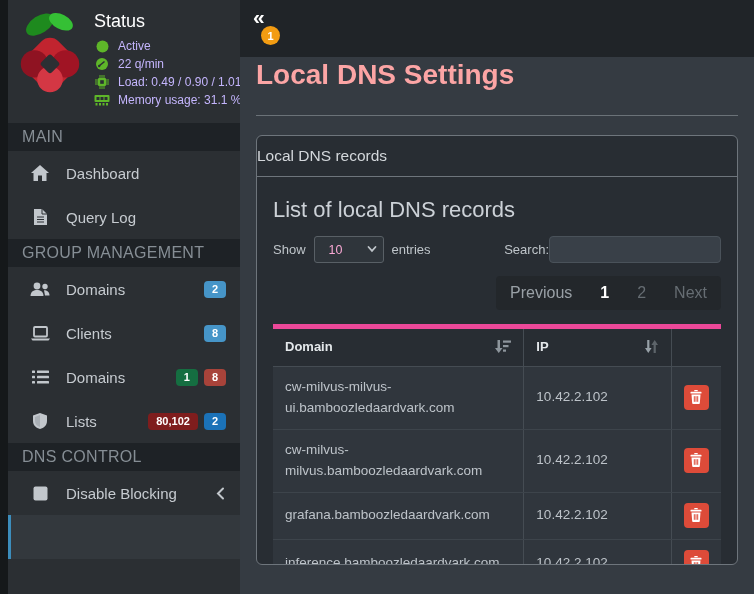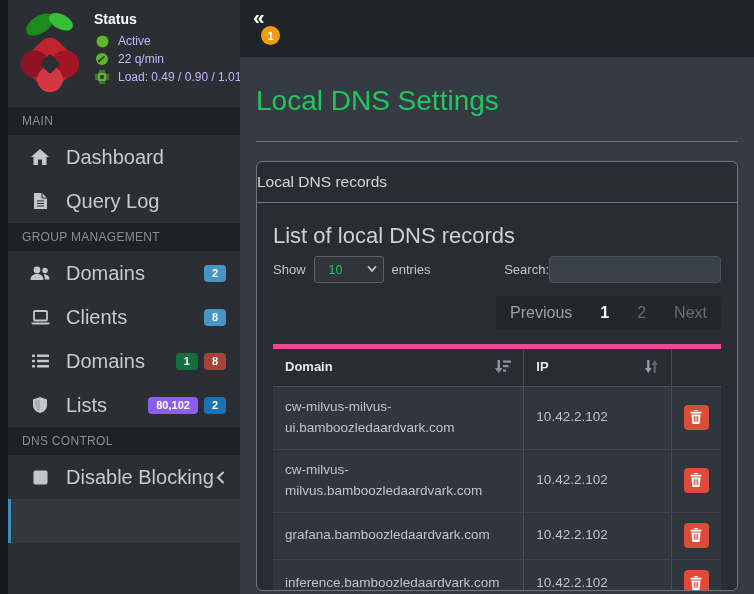--- a/index.html
+++ b/index.html
@@ -16,70 +16,70 @@
   .sidebar { position:absolute; left:8px; top:0; width:232px; height:100%;
     background:#2b2f33; z-index:20; overflow:hidden; }
   .brand { height:50px; display:flex; align-items:center; justify-content:center;
     background:#24282c; border-bottom:1px solid #22262a;
     font-size:22px; color:#3d9dd4; letter-spacing:.5px; }
   .brand b { font-weight:700; }
 
   .status-panel { display:flex; padding:9px 10px 12px 10px; }
   .logo { width:64px; height:86px; flex:0 0 64px; }
   .status-info { margin-left:12px; padding-top:2px; }
-  .status-title { font-size:14px; font-weight:700; color:#fff; margin-bottom:7px; }
+  .status-title { font-size:18px; font-weight:400; color:#fff; margin-bottom:7px; }
   .status-line { display:flex; align-items:center; gap:8px; font-size:12px;
     color:#c4b5fd; margin-bottom:4px; white-space:nowrap; }
   .status-line .s-icon { width:16px; height:14px; display:inline-flex;
     align-items:center; justify-content:center; flex:0 0 16px; }
 
   .menu { }
-  .menu-header { background:#1e2226; color:#868e95; font-size:12px;
+  .menu-header { background:#1e2226; color:#868e95; font-size:16px;
     padding:7px 14px; height:28px; display:flex; align-items:center;
     letter-spacing:.3px; }
   .menu-item { height:44px; display:flex; align-items:center; padding:0 14px 0 22px;
     cursor:pointer; color:#c6cbd0; position:relative; }
   .menu-item.active { border-left:3px solid #3c8dbc; background:#33383d; padding-left:19px; }
   .menu-item .m-icon { width:20px; height:18px; margin-right:16px; flex:0 0 20px;
     display:inline-flex; align-items:center; justify-content:center; }
-  .menu-item .m-label { font-size:20px;text-align:right; }
+  .menu-item .m-label { font-size:15px;text-align:right; }
   .menu-item .badges { margin-left:auto; display:flex; gap:6px; }
   .badge { border-radius:4px; color:#fff; font-size:11px; font-weight:700;
     padding:3px 8px; line-height:1; }
   .menu-item .chev { margin-left:auto; width:12px; display:inline-flex;
     align-items:center; justify-content:center; }
 
   
   .main { position:absolute; left:240px; top:0; width:514px; height:100%;
     background:#353b42; }
   .navbar { height:57px; background:#202428; position:relative; }
   .collapse-btn { position:absolute; left:13px; top:4px; color:#fff;
     font-size:21px; font-weight:700; cursor:pointer; line-height:1.2; }
   .notif-badge { position:absolute; left:21px; top:26px; width:19px; height:19px;
     border-radius:50%; background:#f39c12; color:#fff; font-size:11px;
     font-weight:700; display:flex; align-items:center; justify-content:center; }
 
   .content { padding:0 16px; }
-  .page-title { font-size:28px; font-weight:400; color:#22c55e;
-    margin-top:26px; line-height:1.25; }
+  .page-title { font-size:28px; font-weight:700; color:#fca5a5;
+    line-height:1.25; }
   .title-hr { border:0; border-top:1px solid #6b7278; margin-top:23px; }
 
   .card { margin-top:19px; background:#282d33; border:1px solid #6e757c;
     border-radius:6px; overflow:hidden; height:430px; }
   .card-header { padding:11px 0; font-size:15.5px; color:#d3d7db;
     border-bottom:1px solid #6e757c; }
   .card-body { padding:4px 16px 0 16px; }
-  .list-title { font-size:22px; font-weight:400; color:#ccd1d7; margin:16px 0 7px; }
+  .list-title { font-size:22px; font-weight:400; color:#ccd1d7; margin:16px 0 13px; }
 
   .controls { display:flex; align-items:center; justify-content:space-between;
     font-size:13px; color:#bfc5ca; }
   .show-wrap { display:flex; align-items:center; gap:8px; }
   .select-wrap { position:relative; }
   .entries-select { appearance:none; -webkit-appearance:none;
-    width:70px; height:27px; background:#2f353b; color:#22c55e;
+    width:70px; height:27px; background:#2f353b; color:#f9a8d4;
     border:1px solid #596066; border-radius:3px; font-size:12.5px;
     padding:0 20px 0 14px; font-family:inherit; }
   .select-chev { position:absolute; right:7px; top:8px; pointer-events:none; }
   .search-wrap { display:flex; align-items:center; }
   .search-input { width:172px; height:27px; background:#394048;
     border:1px solid #4a525a; border-radius:4px; color:#d0d4d9;
     font-size:13px; padding:0 8px; outline:none; }
 
   .pagination-row { display:flex; justify-content:flex-end; margin:13px 0 14px; }
   .pagination { background:#23272b; border-radius:4px; display:flex; }
@@ -150,20 +150,39 @@
                 <svg width="14" height="14" viewBox="0 0 14 14">
                   <rect x="3" y="3" width="8" height="8" rx="1" fill="#5eb629"></rect>
                   <g stroke="#5eb629" stroke-width="1">
                     <path d="M5 0v3M7 0v3M9 0v3M5 11v3M7 11v3M9 11v3M0 5h3M0 7h3M0 9h3M11 5h3M11 7h3M11 9h3"></path>
                   </g>
                   <rect x="5.2" y="5.2" width="3.6" height="3.6" fill="#2b2f33"></rect>
                 </svg>
               </span>
      <span>Load: 0.49 / 0.90 / 1.01</span>
    </div>
+            <div class="status-line">
+     <span class="s-icon">
+                <svg width="16" height="12" viewBox="0 0 16 12">
+                  <rect x="0.5" y="1" width="15" height="7" rx="1" fill="#5eb629"></rect>
+                  <g fill="#5eb629">
+                    <rect x="1.5" y="9" width="2" height="2.5"></rect>
+                    <rect x="5" y="9" width="2" height="2.5"></rect>
+                    <rect x="8.5" y="9" width="2" height="2.5"></rect>
+                    <rect x="12" y="9" width="2" height="2.5"></rect>
+                  </g>
+                  <g fill="#2b2f33">
+                    <rect x="2.5" y="3" width="3" height="3"></rect>
+                    <rect x="6.5" y="3" width="3" height="3"></rect>
+                    <rect x="10.5" y="3" width="3" height="3"></rect>
+                  </g>
+                </svg>
+              </span>
+     <span>Memory usage: 31.1 %</span>
+   </div>
           </div>
       </div>
     </div>
 
     <nav class="menu" id="sidebar-menu">
         <div class="menu-header">MAIN</div>
         <div class="menu-item">
       <span class="m-icon">
             <svg width="18" height="16" viewBox="0 0 18 16">
               <path d="M9 0 L18 8 H15.5 V16 H11 V10.5 H7 V16 H2.5 V8 H0 Z" fill="#c2c7cc"></path>
@@ -231,21 +250,21 @@
         </div>
         <div class="menu-item">
       <span class="m-icon">
             <svg width="14" height="16" viewBox="0 0 14 16">
               <path d="M7 0 L14 2.5 V8 C14 12.5 10.8 15 7 16 C3.2 15 0 12.5 0 8 V2.5 Z" fill="#c2c7cc"></path>
               <path d="M7 2 V14 C4 13 2 11 2 8 V4 Z" fill="#aab0b6"></path>
             </svg>
           </span>
       <span class="m-label">Lists</span>
       <span class="badges">
-            <span class="badge" style="background:#8b5cf6">80,102</span>
+            <span class="badge" style="background:#7f1d1d">80,102</span>
             <span class="badge" style="background:#1b72b8">2</span>
           </span>
         </div>
         <div class="menu-header">DNS CONTROL</div>
         <div class="menu-item">
       <span class="m-icon">
             <svg width="15" height="15" viewBox="0 0 15 15">
               <rect x="0.5" y="0.5" width="14" height="14" rx="2" fill="#c2c7cc"></rect>
             </svg>
           </span>

